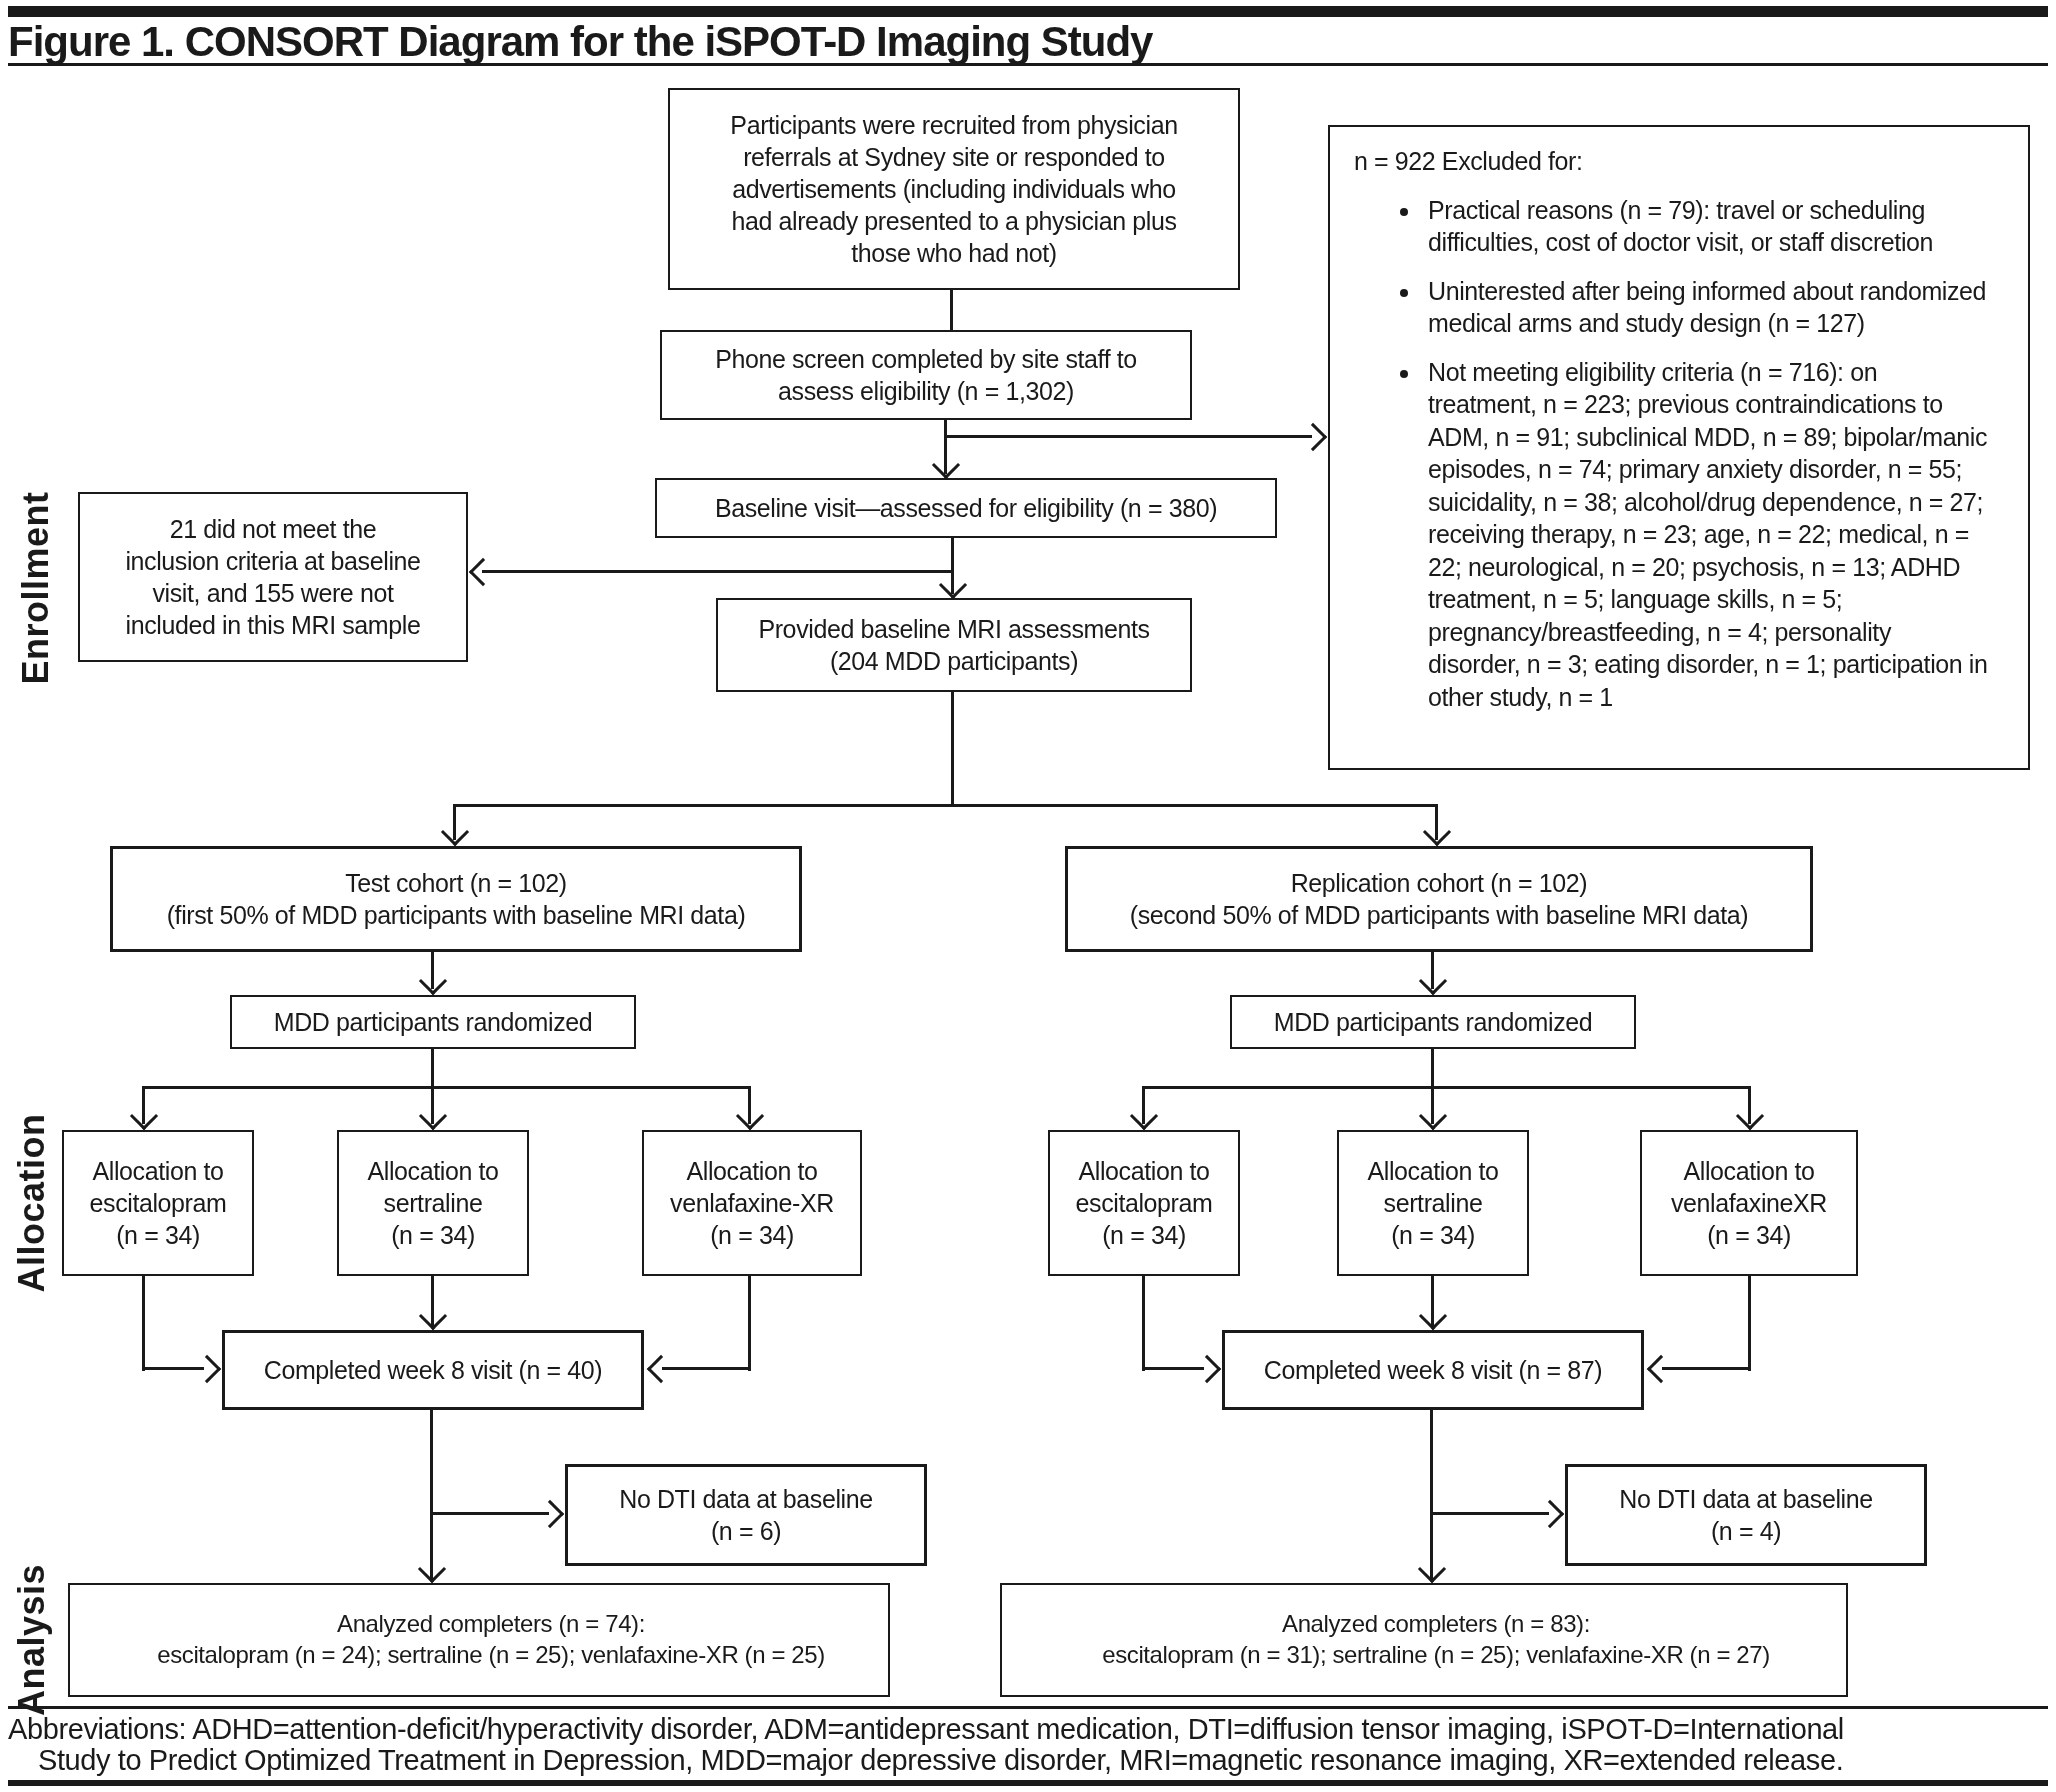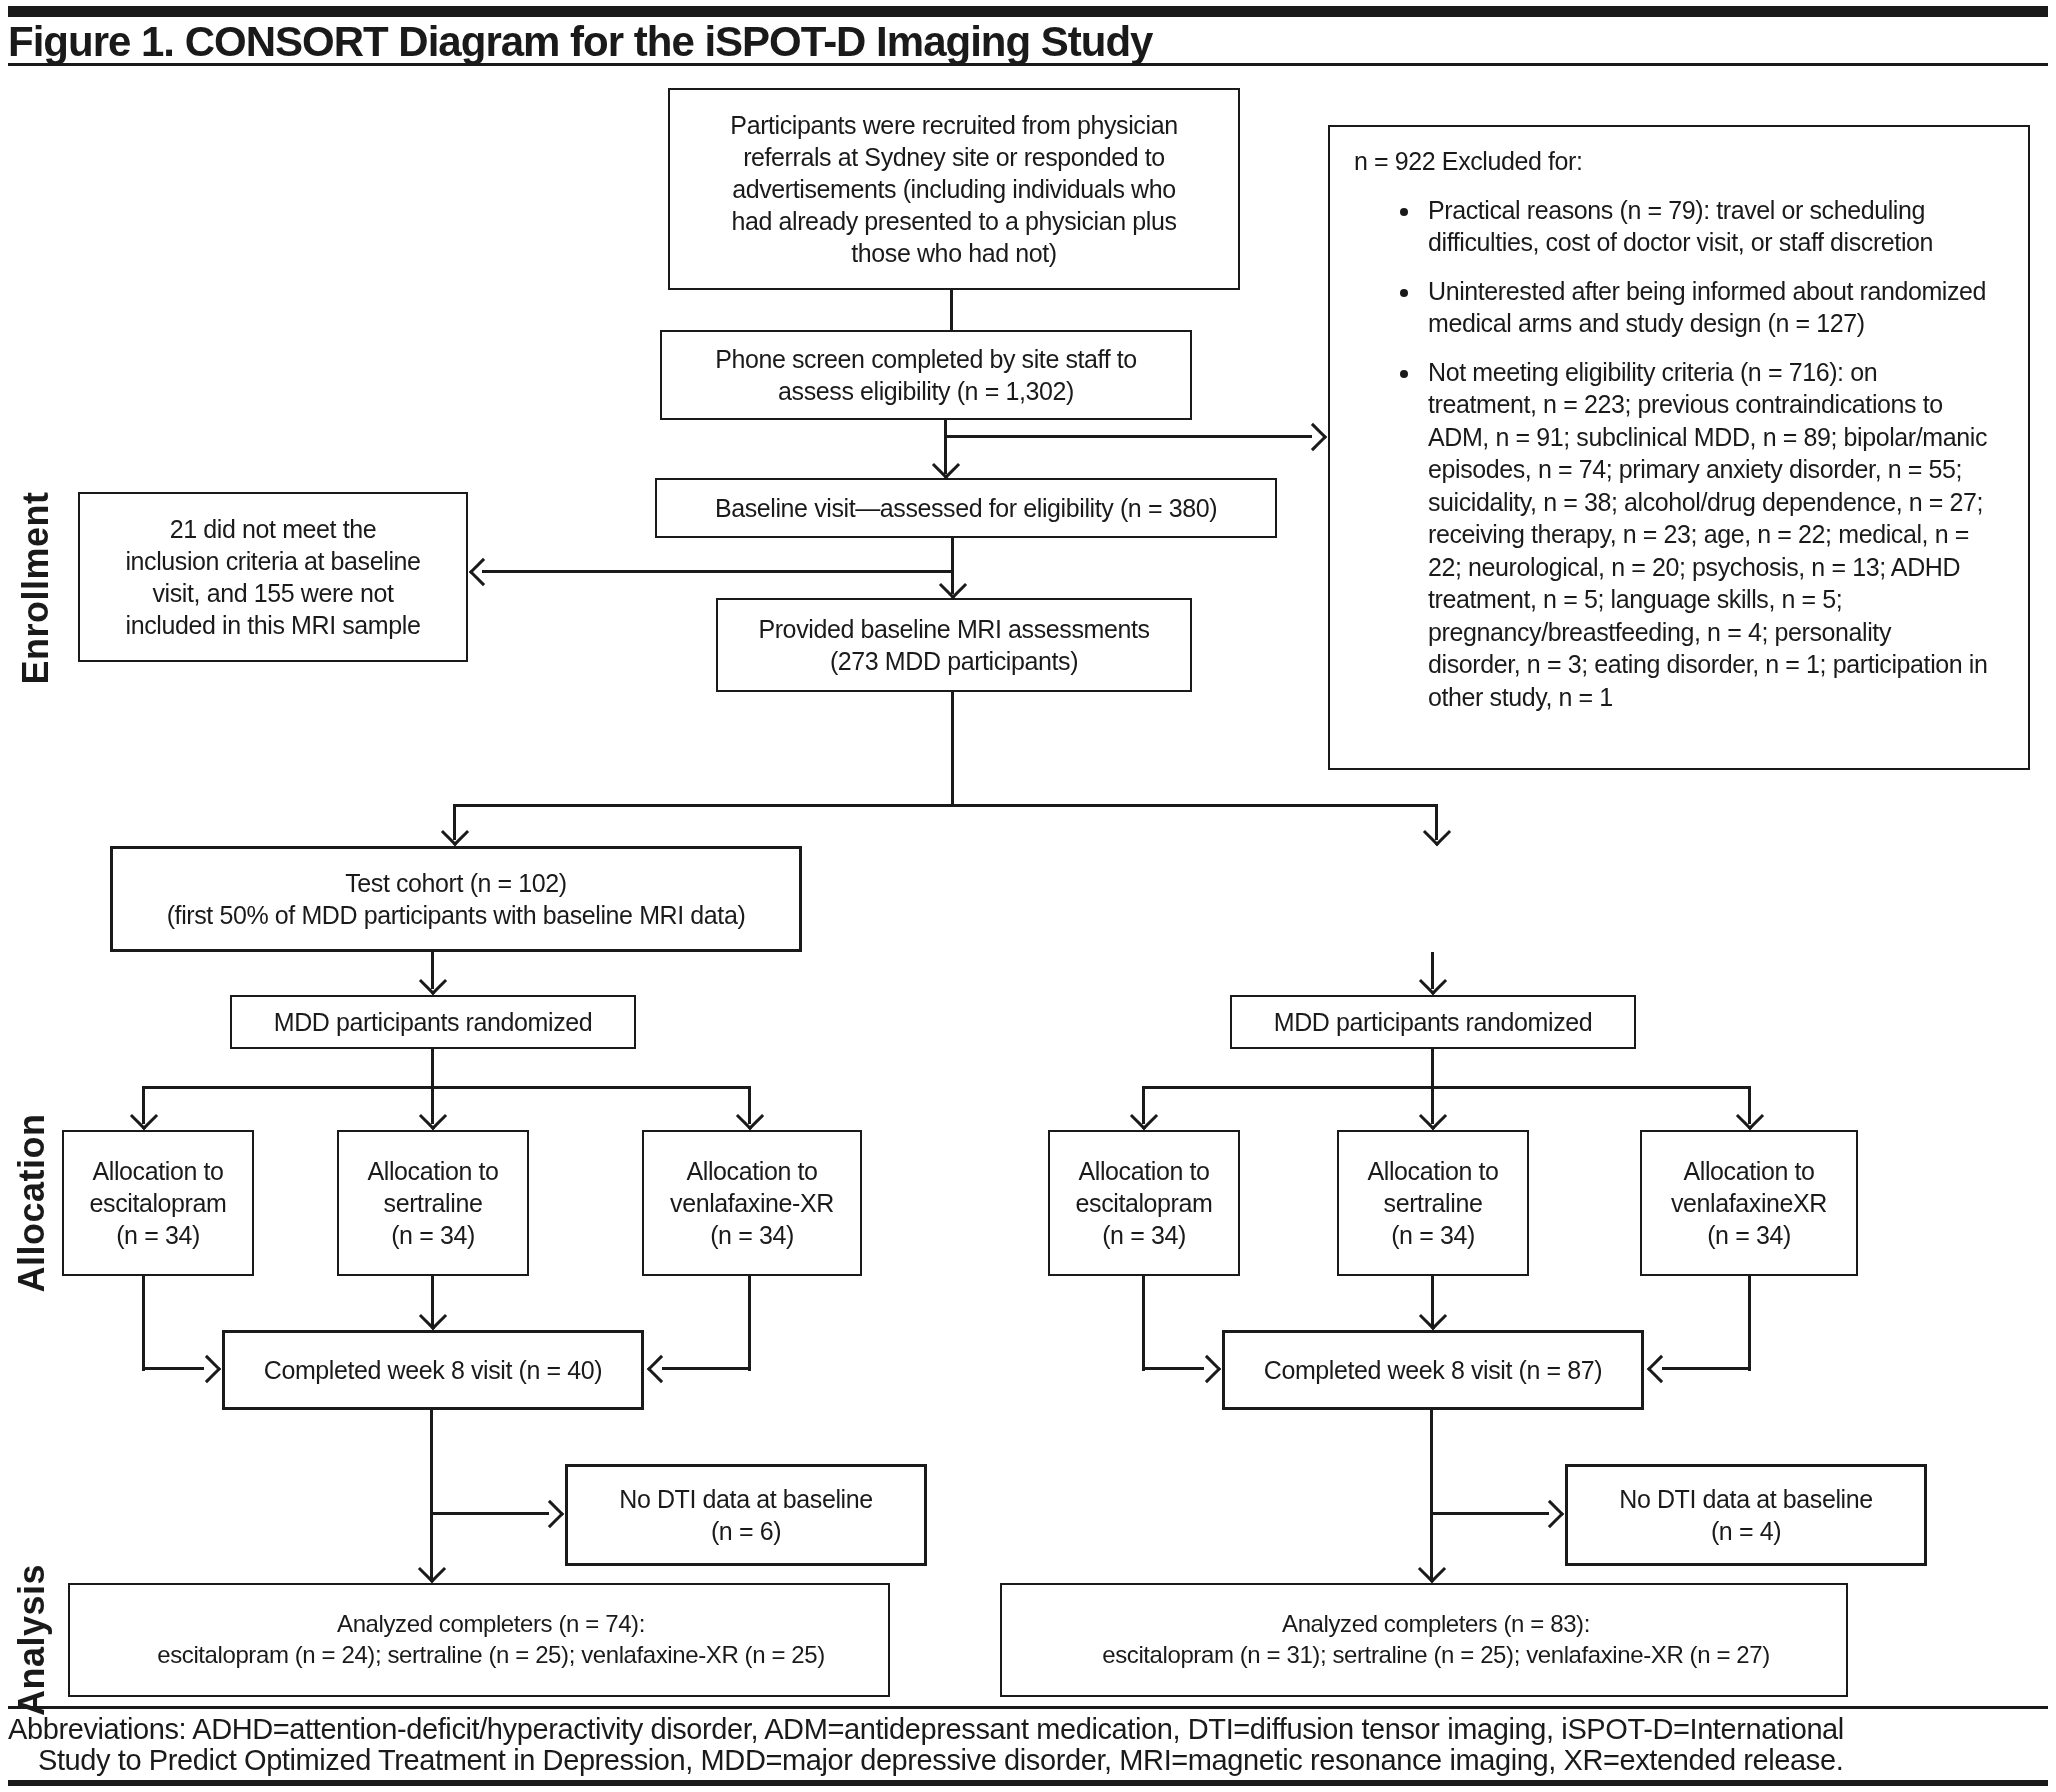--- a/index.html
+++ b/index.html
@@ -74,24 +74,26 @@
       <li>Not meeting eligibility criteria (n = 716): on treatment, n = 223; previous contraindications to ADM, n = 91; subclinical MDD, n = 89; bipolar/manic episodes, n = 74; primary anxiety disorder, n = 55; suicidality, n = 38; alcohol/drug dependence, n = 27; receiving therapy, n = 23; age, n = 22; medical, n = 22; neurological, n = 20; psychosis, n = 13; ADHD treatment, n = 5; language skills, n = 5; pregnancy/breastfeeding, n = 4; personality disorder, n = 3; eating disorder, n = 1; participation in other study, n = 1</li>
     </ul>
   </div>
 
   <div class="box" style="left:655px;top:478px;width:622px;height:60px;">Baseline visit—assessed for eligibility (n = 380)</div>
   <div class="box" style="left:78px;top:492px;width:390px;height:170px;">21 did not meet the
 inclusion criteria at baseline
 visit, and 155 were not
 included in this MRI sample</div>
   <div class="box" style="left:716px;top:598px;width:476px;height:94px;">Provided baseline MRI assessments
-(273 MDD participants)</div>
+(204 MDD participants)</div>
 
   <div class="box thick" style="left:110px;top:846px;width:692px;height:106px;">Test cohort (n = 102)
 (first 50% of MDD participants with baseline MRI data)</div>
+  <div class="box thick" style="left:1065px;top:846px;width:748px;height:106px;">Replication cohort (n = 102)
+(second 50% of MDD participants with baseline MRI data)</div>
 
   <div class="box" style="left:230px;top:995px;width:406px;height:54px;">MDD participants randomized</div>
   <div class="box" style="left:1230px;top:995px;width:406px;height:54px;">MDD participants randomized</div>
 
   <div class="box" style="left:62px;top:1130px;width:192px;height:146px;">Allocation to
 escitalopram
 (n = 34)</div>
   <div class="box" style="left:337px;top:1130px;width:192px;height:146px;">Allocation to
 sertraline
 (n = 34)</div>

